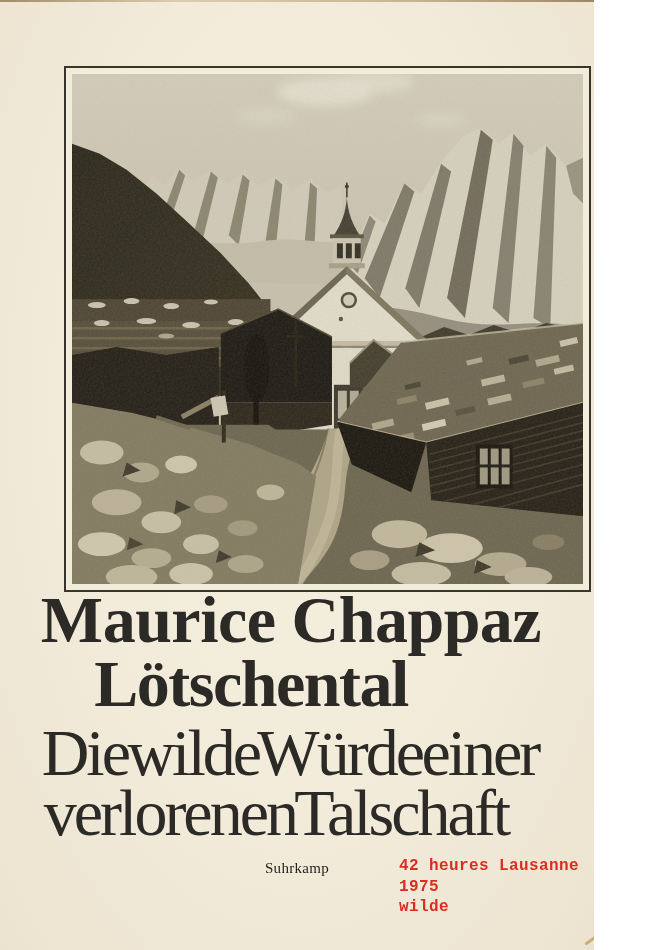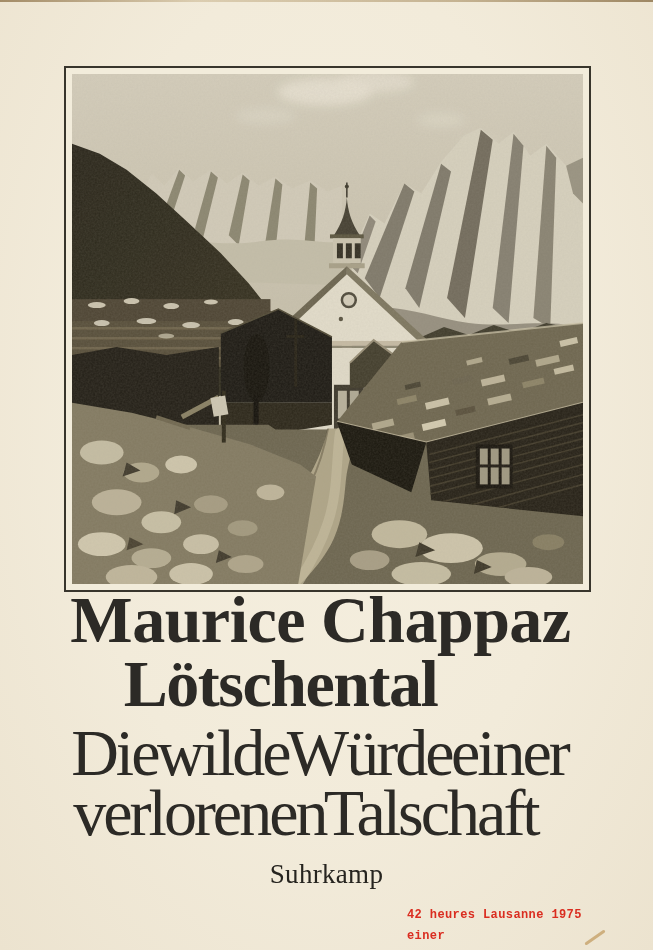--- a/index.html
+++ b/index.html
@@ -1,40 +1,40 @@
 <!DOCTYPE html>
 <html><head>
 <meta charset="utf-8">
 <style>
   html,body{margin:0;padding:0;background:#fff;}
   .cover{
-    position:relative;width:653px;height:950px;overflow:hidden;
+    position:relative;width:594px;height:950px;overflow:hidden;
     background:radial-gradient(ellipse at 50% 42%, #f5efdf 0%, #f2ebda 55%, #ece3cf 100%);
     font-family:"Liberation Serif","DejaVu Serif",serif;
   }
   .scan-edge-top{position:absolute;left:0;top:0;width:100%;height:2px;
     background:linear-gradient(90deg,rgba(150,124,84,.85),rgba(193,170,127,.45) 30%,rgba(168,142,98,.6) 70%,rgba(138,112,72,.8));}
   .corner-mark{position:absolute;left:583px;top:936px;width:24px;height:3px;background:#c8a670;
     transform:rotate(-35deg);border-radius:2px;opacity:.85;}
   .photo-frame{
     position:absolute;left:64px;top:66px;width:527px;height:526px;
     border:2px solid #38352c;background:#f2ecdb;padding:6px;box-sizing:border-box;
   }
   .photo-frame svg{display:block;width:100%;height:100%;}
   .t{position:absolute;left:0;width:100%;text-align:center;color:#2c2a26;white-space:nowrap;line-height:1;}
   .author{top:587px;font-size:66px;font-weight:bold;letter-spacing:-0.5px;transform:translateX(-6px);}
   .book-title{top:651px;font-size:66px;font-weight:bold;letter-spacing:-1.5px;transform:translateX(-46px);}
   .subtitle{font-size:66px;font-weight:normal;letter-spacing:-3px;word-spacing:-14px;}
   .sub1{top:720px;transform:translateX(-7px);}
   .sub2{top:780px;transform:translateX(-21px);}
-  .publisher{top:861px;font-size:27px;letter-spacing:.3px;color:#26241f;}
+  .publisher{top:861px;font-size:15px;letter-spacing:.3px;color:#26241f;}
   .stamp{
-    position:absolute;left:399px;top:905px;
+    position:absolute;left:399px;top:856px;
     font-family:"Liberation Mono","DejaVu Sans Mono",monospace;
-    font-weight:bold;font-size:12px;line-height:20.5px;letter-spacing:.4px;margin-left:8px;
+    font-weight:bold;font-size:16px;line-height:20.5px;letter-spacing:.4px;
   }
 </style>
 </head>
 <body>
 
 <div class="cover">
   <div class="scan-edge-top"></div>
 
   <div class="photo-frame">
     <svg viewBox="0 0 515 512" preserveAspectRatio="none" xmlns="http://www.w3.org/2000/svg">
@@ -273,17 +273,17 @@
   </div>
 
   <div class="t author" style="color: rgb(44, 42, 38);">Maurice Chappaz</div>
   <div class="t book-title" style="color: rgb(44, 42, 38);">Lötschental</div>
   <div class="t subtitle sub1" style="color: rgb(44, 42, 38);">Die wilde Würde einer</div>
   <div class="t subtitle sub2" style="color: rgb(44, 42, 38);">verlorenen Talschaft</div>
   <div class="t publisher">Suhrkamp</div>
 
   <div class="stamp" style="color: rgb(218, 45, 32);">
     <div>42 heures Lausanne 1975</div>
-    <div>einer</div>
+    <div>wilde</div>
   </div>
 
   <div class="corner-mark"></div>
 </div>
 
 </body></html>

